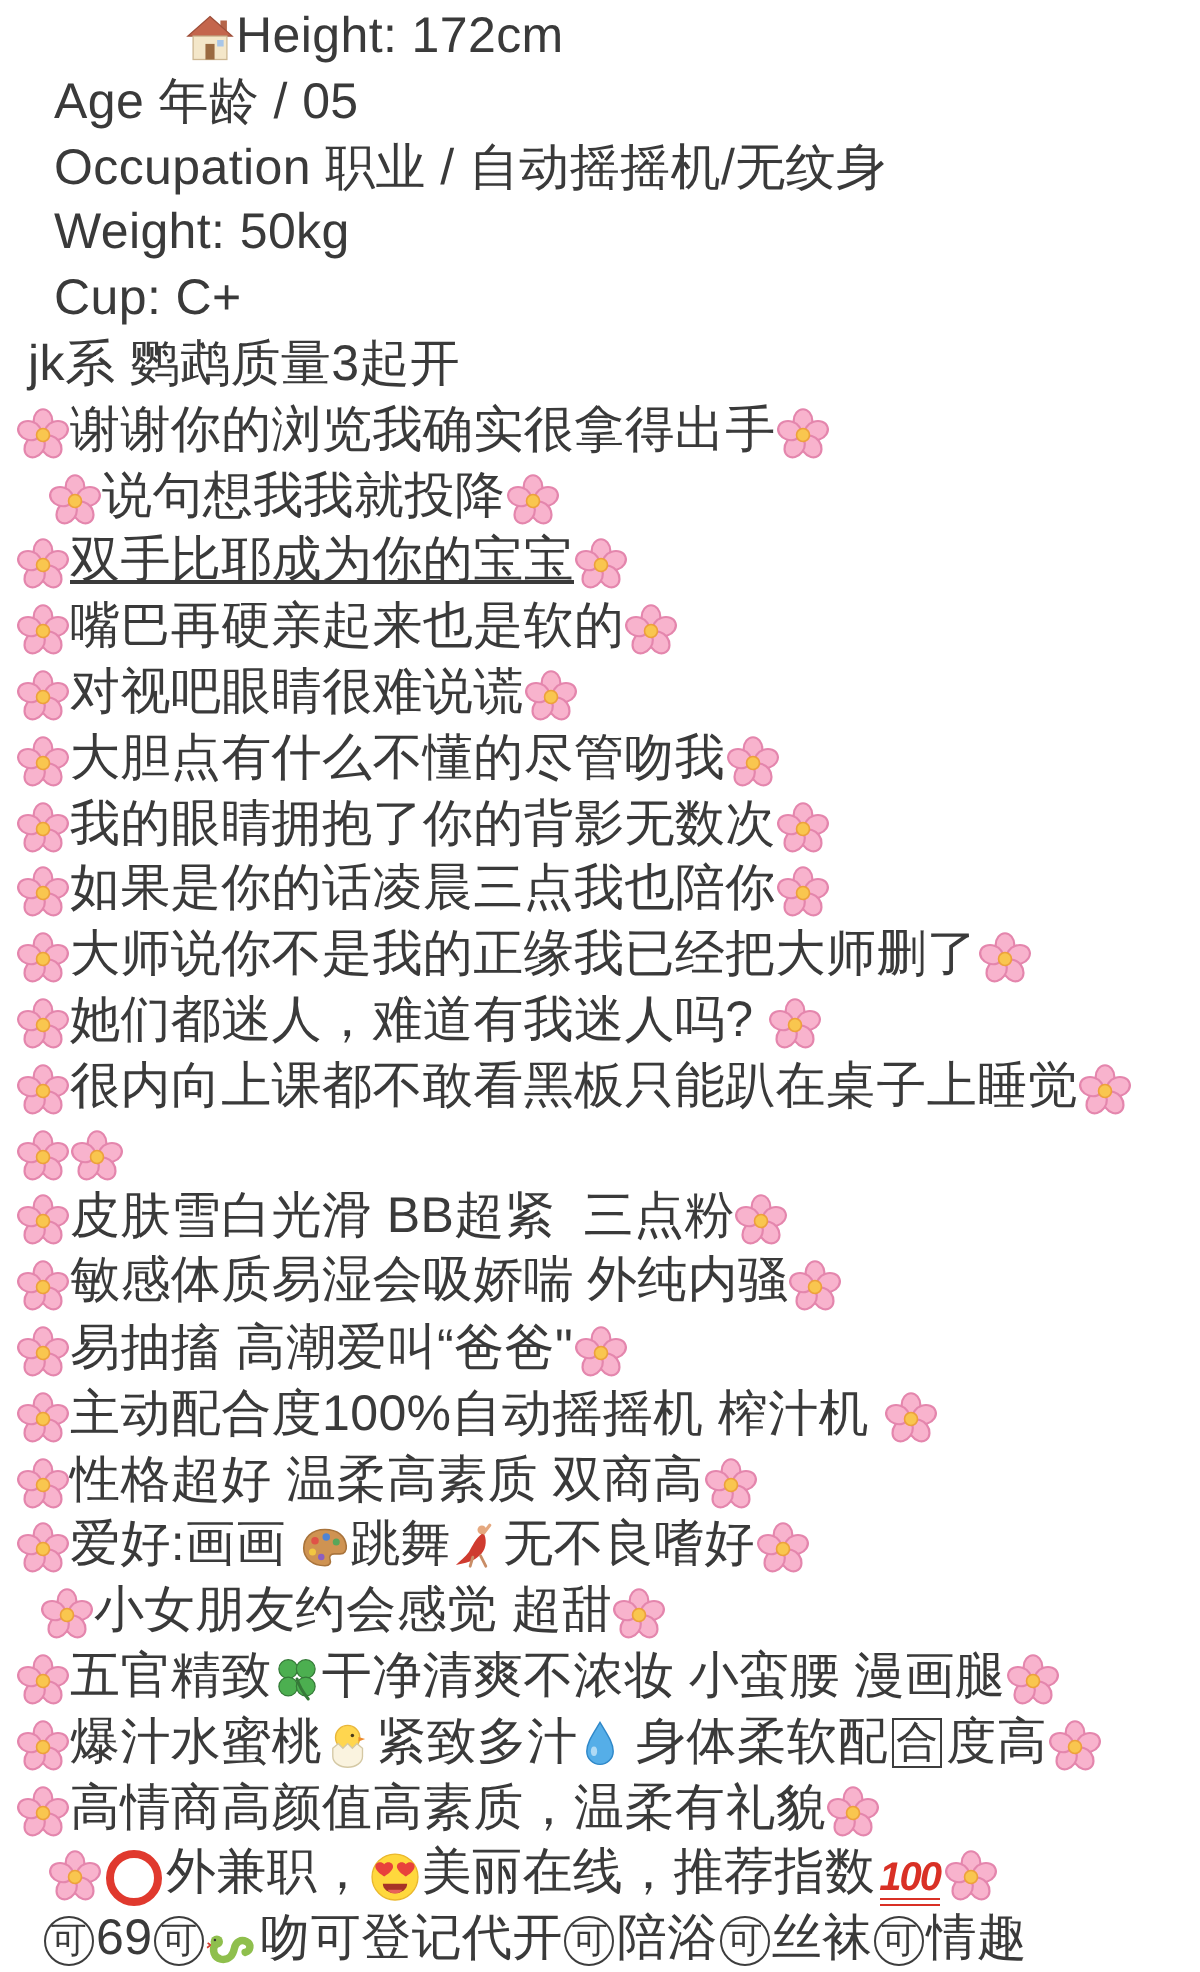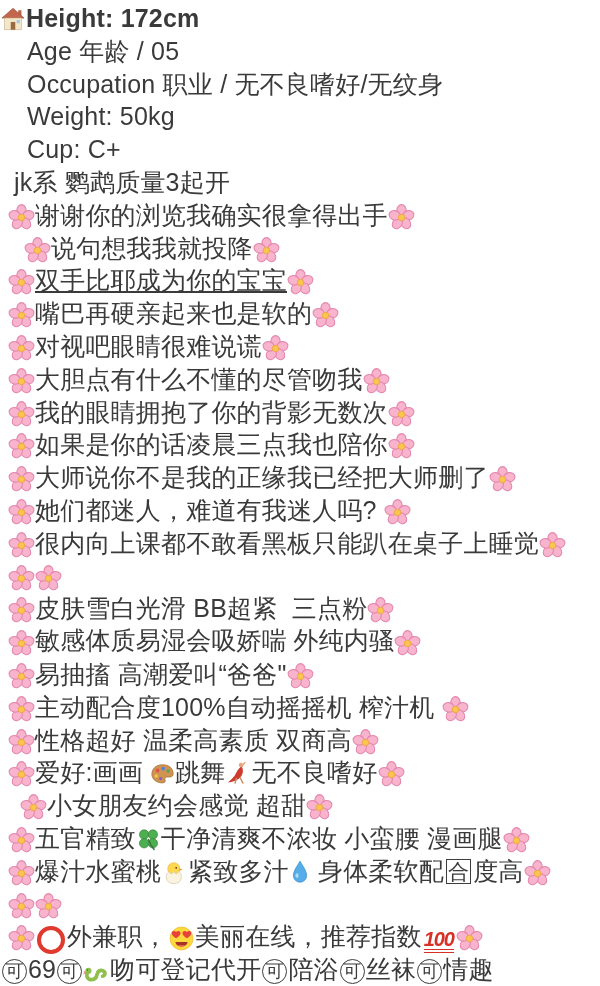--- a/index.html
+++ b/index.html
@@ -60,29 +60,29 @@
     line-height: 20px;
     border-bottom: 4px double #d93025;
     margin: 0 2px;
     vertical-align: -1px;
   }
 </style>
 </head>
 <body>
 
 <div class="canvas" id="content">
-    <div class="line" style=" font-weight: bold;"><span class="icon"><svg viewBox="0 0 40 40" width="26" height="26">
+    <div class="line" style="padding-left: 92px;"><span class="icon"><svg viewBox="0 0 40 40" width="26" height="26">
           <rect x="28" y="5" width="5" height="9" fill="#b5654a"></rect>
           <polygon points="20,2 37,17 3,17" fill="#c4664d" stroke="#9e4f3a" stroke-width="1"></polygon>
           <rect x="7" y="17" width="26" height="18" fill="#f4e7c9" stroke="#cdb791" stroke-width="1"></rect>
           <rect x="16.5" y="23" width="7" height="12" fill="#9a6a40"></rect>
           <rect x="25.5" y="20" width="5" height="5" fill="#a8c6e8"></rect>
         </svg></span><span class="txt">Height: 172cm</span></div>
     <div class="line" style="padding-left: 27px;"><span class="txt">Age 年龄 / 05</span></div>
-    <div class="line" style="padding-left: 27px;"><span class="txt">Occupation 职业 / 无不良嗜好/无纹身</span></div>
+    <div class="line" style="padding-left: 27px;"><span class="txt">Occupation 职业 / 自动摇摇机/无纹身</span></div>
     <div class="line" style="padding-left: 27px;"><span class="txt">Weight: 50kg</span></div>
     <div class="line" style="padding-left: 27px;"><span class="txt">Cup: C+</span></div>
     <div class="line" style="padding-left: 14px;"><span class="txt">jk系 鹦鹉质量3起开</span></div>
     <div class="line" style="padding-left: 8px;"><span class="icon"><svg viewBox="0 0 40 40" width="27" height="27">
           <g fill="#f8b3cd" stroke="#e486ad" stroke-width="1.6">
             <ellipse cx="20" cy="9.5" rx="6.9" ry="8.6"></ellipse>
             <ellipse cx="20" cy="9.5" rx="6.9" ry="8.6" transform="rotate(72 20 20)"></ellipse>
             <ellipse cx="20" cy="9.5" rx="6.9" ry="8.6" transform="rotate(144 20 20)"></ellipse>
             <ellipse cx="20" cy="9.5" rx="6.9" ry="8.6" transform="rotate(216 20 20)"></ellipse>
             <ellipse cx="20" cy="9.5" rx="6.9" ry="8.6" transform="rotate(288 20 20)"></ellipse>
@@ -508,31 +508,31 @@
         </svg></span></div>
     <div class="line" style="padding-left: 8px;"><span class="icon"><svg viewBox="0 0 40 40" width="27" height="27">
           <g fill="#f8b3cd" stroke="#e486ad" stroke-width="1.6">
             <ellipse cx="20" cy="9.5" rx="6.9" ry="8.6"></ellipse>
             <ellipse cx="20" cy="9.5" rx="6.9" ry="8.6" transform="rotate(72 20 20)"></ellipse>
             <ellipse cx="20" cy="9.5" rx="6.9" ry="8.6" transform="rotate(144 20 20)"></ellipse>
             <ellipse cx="20" cy="9.5" rx="6.9" ry="8.6" transform="rotate(216 20 20)"></ellipse>
             <ellipse cx="20" cy="9.5" rx="6.9" ry="8.6" transform="rotate(288 20 20)"></ellipse>
           </g>
           <circle cx="20" cy="20" r="4.8" fill="#f9c64f" stroke="#eda13c" stroke-width="1.2"></circle>
-        </svg></span><span class="icon"><svg viewBox="0 0 40 40" width="27" height="27">
-          <g fill="#f8b3cd" stroke="#e486ad" stroke-width="1.6">
-            <ellipse cx="20" cy="9.5" rx="6.9" ry="8.6"></ellipse>
-            <ellipse cx="20" cy="9.5" rx="6.9" ry="8.6" transform="rotate(72 20 20)"></ellipse>
-            <ellipse cx="20" cy="9.5" rx="6.9" ry="8.6" transform="rotate(144 20 20)"></ellipse>
-            <ellipse cx="20" cy="9.5" rx="6.9" ry="8.6" transform="rotate(216 20 20)"></ellipse>
-            <ellipse cx="20" cy="9.5" rx="6.9" ry="8.6" transform="rotate(288 20 20)"></ellipse>
-          </g>
-          <circle cx="20" cy="20" r="4.8" fill="#f9c64f" stroke="#eda13c" stroke-width="1.2"></circle>
-        </svg></span></div>
-    <div class="line" style="padding-left: 8px;"><span class="icon"><svg viewBox="0 0 40 40" width="27" height="27">
+        </svg></span><span class="txt">高情商高颜值高素质，温柔有礼貌</span><span class="icon"><svg viewBox="0 0 40 40" width="27" height="27">
+          <g fill="#f8b3cd" stroke="#e486ad" stroke-width="1.6">
+            <ellipse cx="20" cy="9.5" rx="6.9" ry="8.6"></ellipse>
+            <ellipse cx="20" cy="9.5" rx="6.9" ry="8.6" transform="rotate(72 20 20)"></ellipse>
+            <ellipse cx="20" cy="9.5" rx="6.9" ry="8.6" transform="rotate(144 20 20)"></ellipse>
+            <ellipse cx="20" cy="9.5" rx="6.9" ry="8.6" transform="rotate(216 20 20)"></ellipse>
+            <ellipse cx="20" cy="9.5" rx="6.9" ry="8.6" transform="rotate(288 20 20)"></ellipse>
+          </g>
+          <circle cx="20" cy="20" r="4.8" fill="#f9c64f" stroke="#eda13c" stroke-width="1.2"></circle>
+        </svg></span></div>
+    <div class="line" style="padding-left: 24px;"><span class="icon"><svg viewBox="0 0 40 40" width="27" height="27">
           <g fill="#f8b3cd" stroke="#e486ad" stroke-width="1.6">
             <ellipse cx="20" cy="9.5" rx="6.9" ry="8.6"></ellipse>
             <ellipse cx="20" cy="9.5" rx="6.9" ry="8.6" transform="rotate(72 20 20)"></ellipse>
             <ellipse cx="20" cy="9.5" rx="6.9" ry="8.6" transform="rotate(144 20 20)"></ellipse>
             <ellipse cx="20" cy="9.5" rx="6.9" ry="8.6" transform="rotate(216 20 20)"></ellipse>
             <ellipse cx="20" cy="9.5" rx="6.9" ry="8.6" transform="rotate(288 20 20)"></ellipse>
           </g>
           <circle cx="20" cy="20" r="4.8" fill="#f9c64f" stroke="#eda13c" stroke-width="1.2"></circle>
         </svg></span><span class="icon"><span class="ring"></span></span><span class="txt">外兼职，</span><span class="icon"><svg viewBox="0 0 40 40" width="27" height="27">
           <circle cx="20" cy="20" r="17" fill="#ffd83d" stroke="#eab82e" stroke-width="1"></circle>
@@ -543,19 +543,19 @@
         </svg></span><span class="txt">美丽在线，推荐指数</span><span class="hundred">100</span><span class="icon"><svg viewBox="0 0 40 40" width="27" height="27">
           <g fill="#f8b3cd" stroke="#e486ad" stroke-width="1.6">
             <ellipse cx="20" cy="9.5" rx="6.9" ry="8.6"></ellipse>
             <ellipse cx="20" cy="9.5" rx="6.9" ry="8.6" transform="rotate(72 20 20)"></ellipse>
             <ellipse cx="20" cy="9.5" rx="6.9" ry="8.6" transform="rotate(144 20 20)"></ellipse>
             <ellipse cx="20" cy="9.5" rx="6.9" ry="8.6" transform="rotate(216 20 20)"></ellipse>
             <ellipse cx="20" cy="9.5" rx="6.9" ry="8.6" transform="rotate(288 20 20)"></ellipse>
           </g>
           <circle cx="20" cy="20" r="4.8" fill="#f9c64f" stroke="#eda13c" stroke-width="1.2"></circle>
         </svg></span></div>
-    <div class="line" style="padding-left: 1px;"><span class="circled">可</span><span class="txt">69</span><span class="circled">可</span><span class="icon"><svg viewBox="0 0 40 40" width="27" height="27">
+    <div class="line" style="padding-left: 21px;"><span class="circled">可</span><span class="txt">69</span><span class="circled">可</span><span class="icon"><svg viewBox="0 0 40 40" width="27" height="27">
           <path d="M7 21 C4 25 6 31 11 32 C17 33 20 29 21 24 C22 19 26 17 30 19 C34 21 33 26 29 27" fill="none" stroke="#8fbf4d" stroke-width="5.5" stroke-linecap="round"></path>
           <circle cx="8" cy="19" r="4.6" fill="#8fbf4d"></circle>
           <circle cx="6.6" cy="17.8" r="0.9" fill="#333"></circle>
           <path d="M3.5 21.5 L0.8 23.5 M3.5 21.5 L1.2 20" stroke="#d23b2f" stroke-width="1.2" fill="none"></path>
         </svg></span><span class="txt">吻可登记代开</span><span class="circled">可</span><span class="txt">陪浴</span><span class="circled">可</span><span class="txt">丝袜</span><span class="circled">可</span><span class="txt">情趣</span></div>
   </div>
 
 </body></html>

